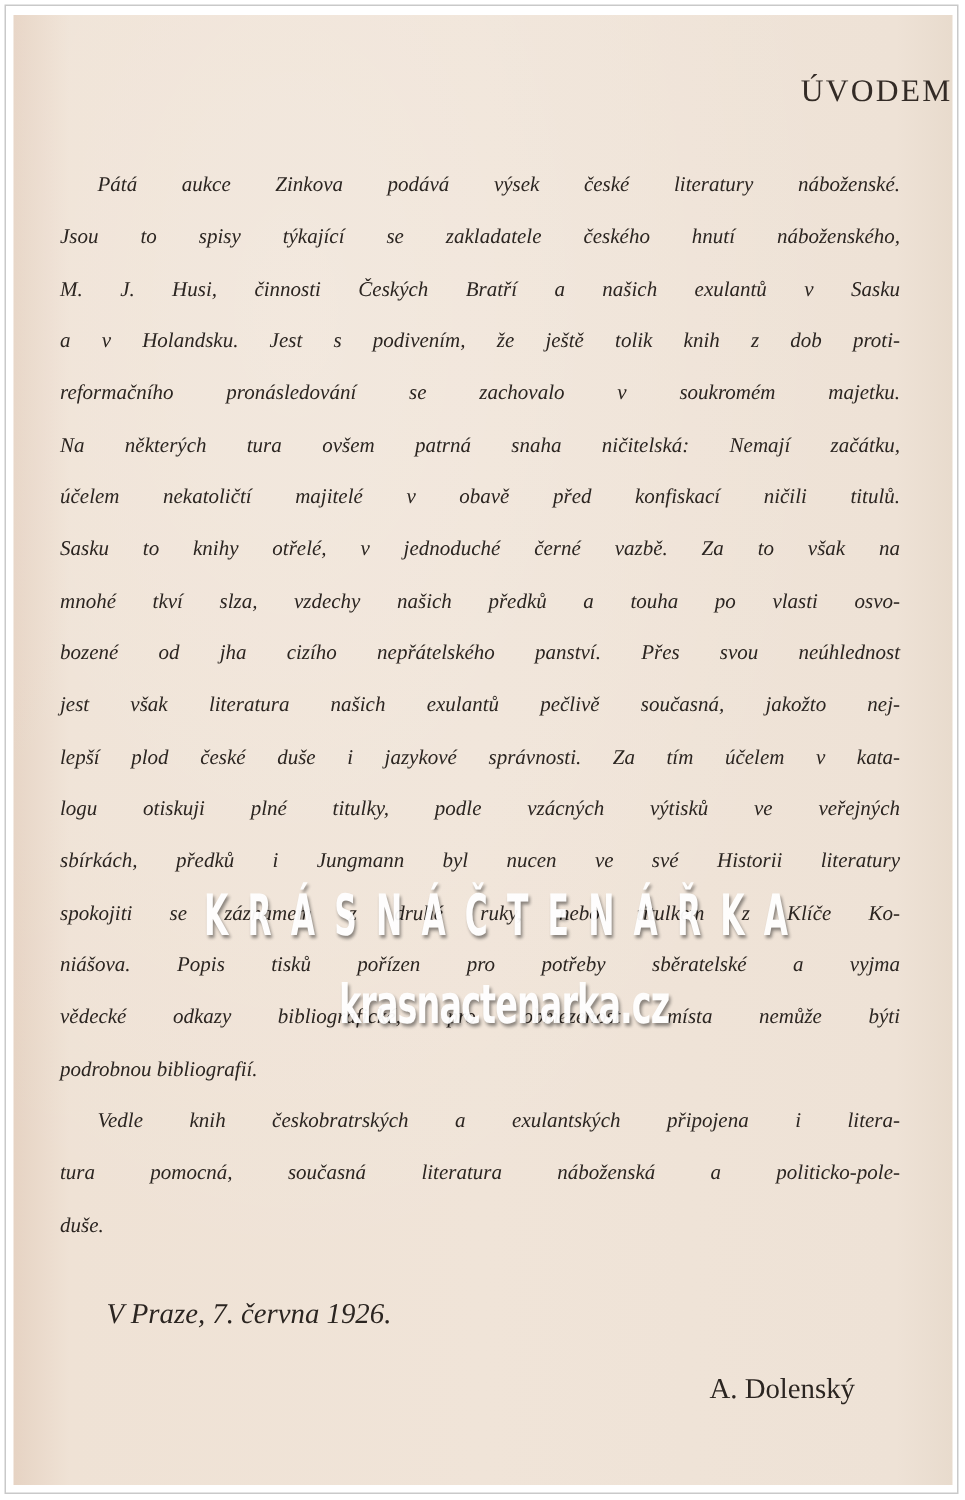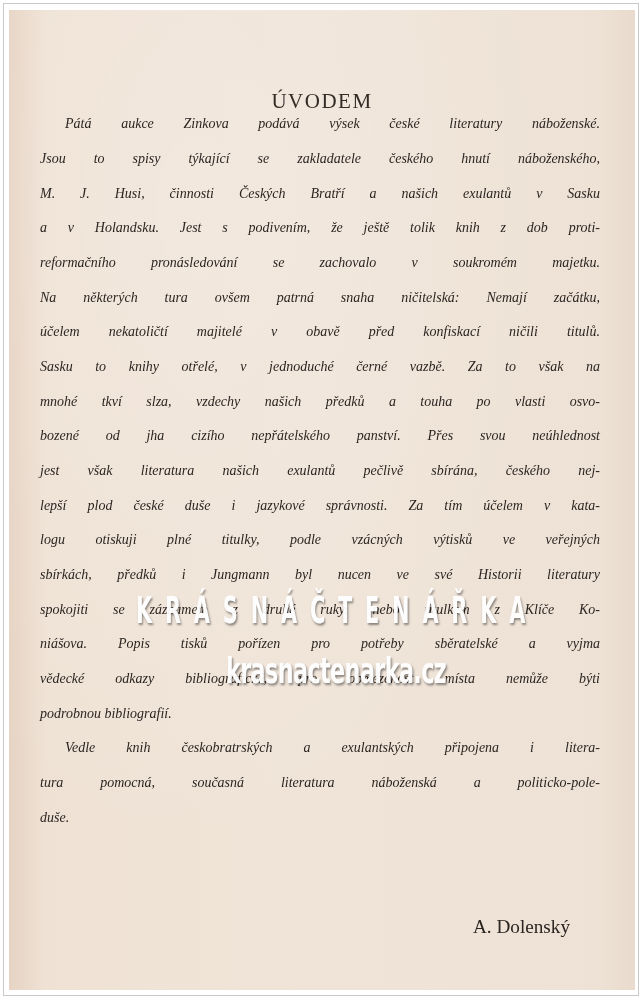--- a/index.html
+++ b/index.html
@@ -11,22 +11,22 @@
   .paper {
     position: absolute; left: 9px; top: 10px; width: 626px; height: 980px;
     background:
       radial-gradient(ellipse at 30% 20%, rgba(255,255,255,0.18), rgba(255,255,255,0) 60%),
       linear-gradient(90deg, #e6d3c3 0%, #efe2d5 6%, #f0e4d8 50%, #eee2d6 94%, #e8dbcd 100%);
     color: #2a2420;
     font-family: "DejaVu Serif", "Liberation Serif", serif;
   }
   .title {
     position: absolute; top: 38px; left: 0; width: 100%;
-    text-align: center; font-family: "Liberation Serif", serif;
-    font-size: 21px; letter-spacing: 1.5px; color: #332b26; margin-top: 41px;
+    text-align: right; font-family: "Liberation Serif", serif;
+    font-size: 21px; letter-spacing: 1.5px; color: #332b26;
   }
   .line {
     position: absolute; left: 31px; width: 560px;
     font-family: "Liberation Serif", serif; font-style: italic;
     font-size: 14px; white-space: nowrap; color: #2b2521;
     text-align: justify; text-align-last: justify;
   }
   .line.short { text-align-last: left; }
   .line.indent { left: 56px; width: 535px; }
   .place { position: absolute; left: 62px; top: 856px; font-family: "Liberation Serif", serif; font-style: italic; font-size: 19.2px; color: #2b2521; }
@@ -60,36 +60,37 @@
     <div class="line indent" style="top:106px">Pátá aukce Zinkova podává výsek české literatury náboženské.</div>
     <div class="line" style="top:141px">Jsou to spisy týkající se zakladatele českého hnutí náboženského,</div>
     <div class="line" style="top:176px">M. J. Husi, činnosti Českých Bratří a našich exulantů v Sasku</div>
     <div class="line" style="top:210px">a v Holandsku. Jest s podivením, že ještě tolik knih z dob proti-</div>
     <div class="line" style="top:245px">reformačního pronásledování se zachovalo v soukromém majetku.</div>
     <div class="line" style="top:280px">Na některých tura ovšem patrná snaha ničitelská: Nemají začátku,</div>
     <div class="line" style="top:314px">účelem nekatoličtí majitelé v obavě před konfiskací ničili titulů.</div>
     <div class="line" style="top:349px">Sasku to knihy otřelé, v jednoduché černé vazbě. Za to však na</div>
     <div class="line" style="top:384px">mnohé tkví slza, vzdechy našich předků a touha po vlasti osvo-</div>
     <div class="line" style="top:418px">bozené od jha cizího nepřátelského panství. Přes svou neúhlednost</div>
-    <div class="line" style="top:453px">jest však literatura našich exulantů pečlivě sbírána, českého nej-</div>
+    <div class="line" style="top:453px">jest však literatura našich exulantů pečlivě současná, jakožto nej-</div>
     <div class="line" style="top:488px">lepší plod české duše i jazykové správnosti. Za tím účelem v kata-</div>
     <div class="line" style="top:522px">logu otiskuji plné titulky, podle vzácných výtisků ve veřejných</div>
     <div class="line" style="top:557px">sbírkách, předků i Jungmann byl nucen ve své Historii literatury</div>
     <div class="line" style="top:592px">spokojiti se záznamem z druhé ruky, nebo titulkem z Klíče Ko-</div>
     <div class="line" style="top:626px">niášova. Popis tisků pořízen pro potřeby sběratelské a vyjma</div>
     <div class="line" style="top:661px">vědecké odkazy bibliografické, pro obmezenost místa nemůže býti</div>
     <div class="line short" style="top:696px">podrobnou bibliografií.</div>
   </div>
 
   <div>
     <div class="line indent" style="top:730px">Vedle knih českobratrských a exulantských připojena i litera-</div>
     <div class="line" style="top:765px">tura pomocná, současná literatura náboženská a politicko-pole-</div>
     <div class="line short" style="top:800px">duše.</div>
   </div>
 
+  <div class="place">V Praze, 7. června 1926.</div>
   <div class="sign">A. Dolenský</div>
 
   <div class="wm1">
     <span>K</span>
     <span>R</span>
     <span>Á</span>
     <span>S</span>
     <span>N</span>
     <span>Á</span>
     <span>Č</span>

